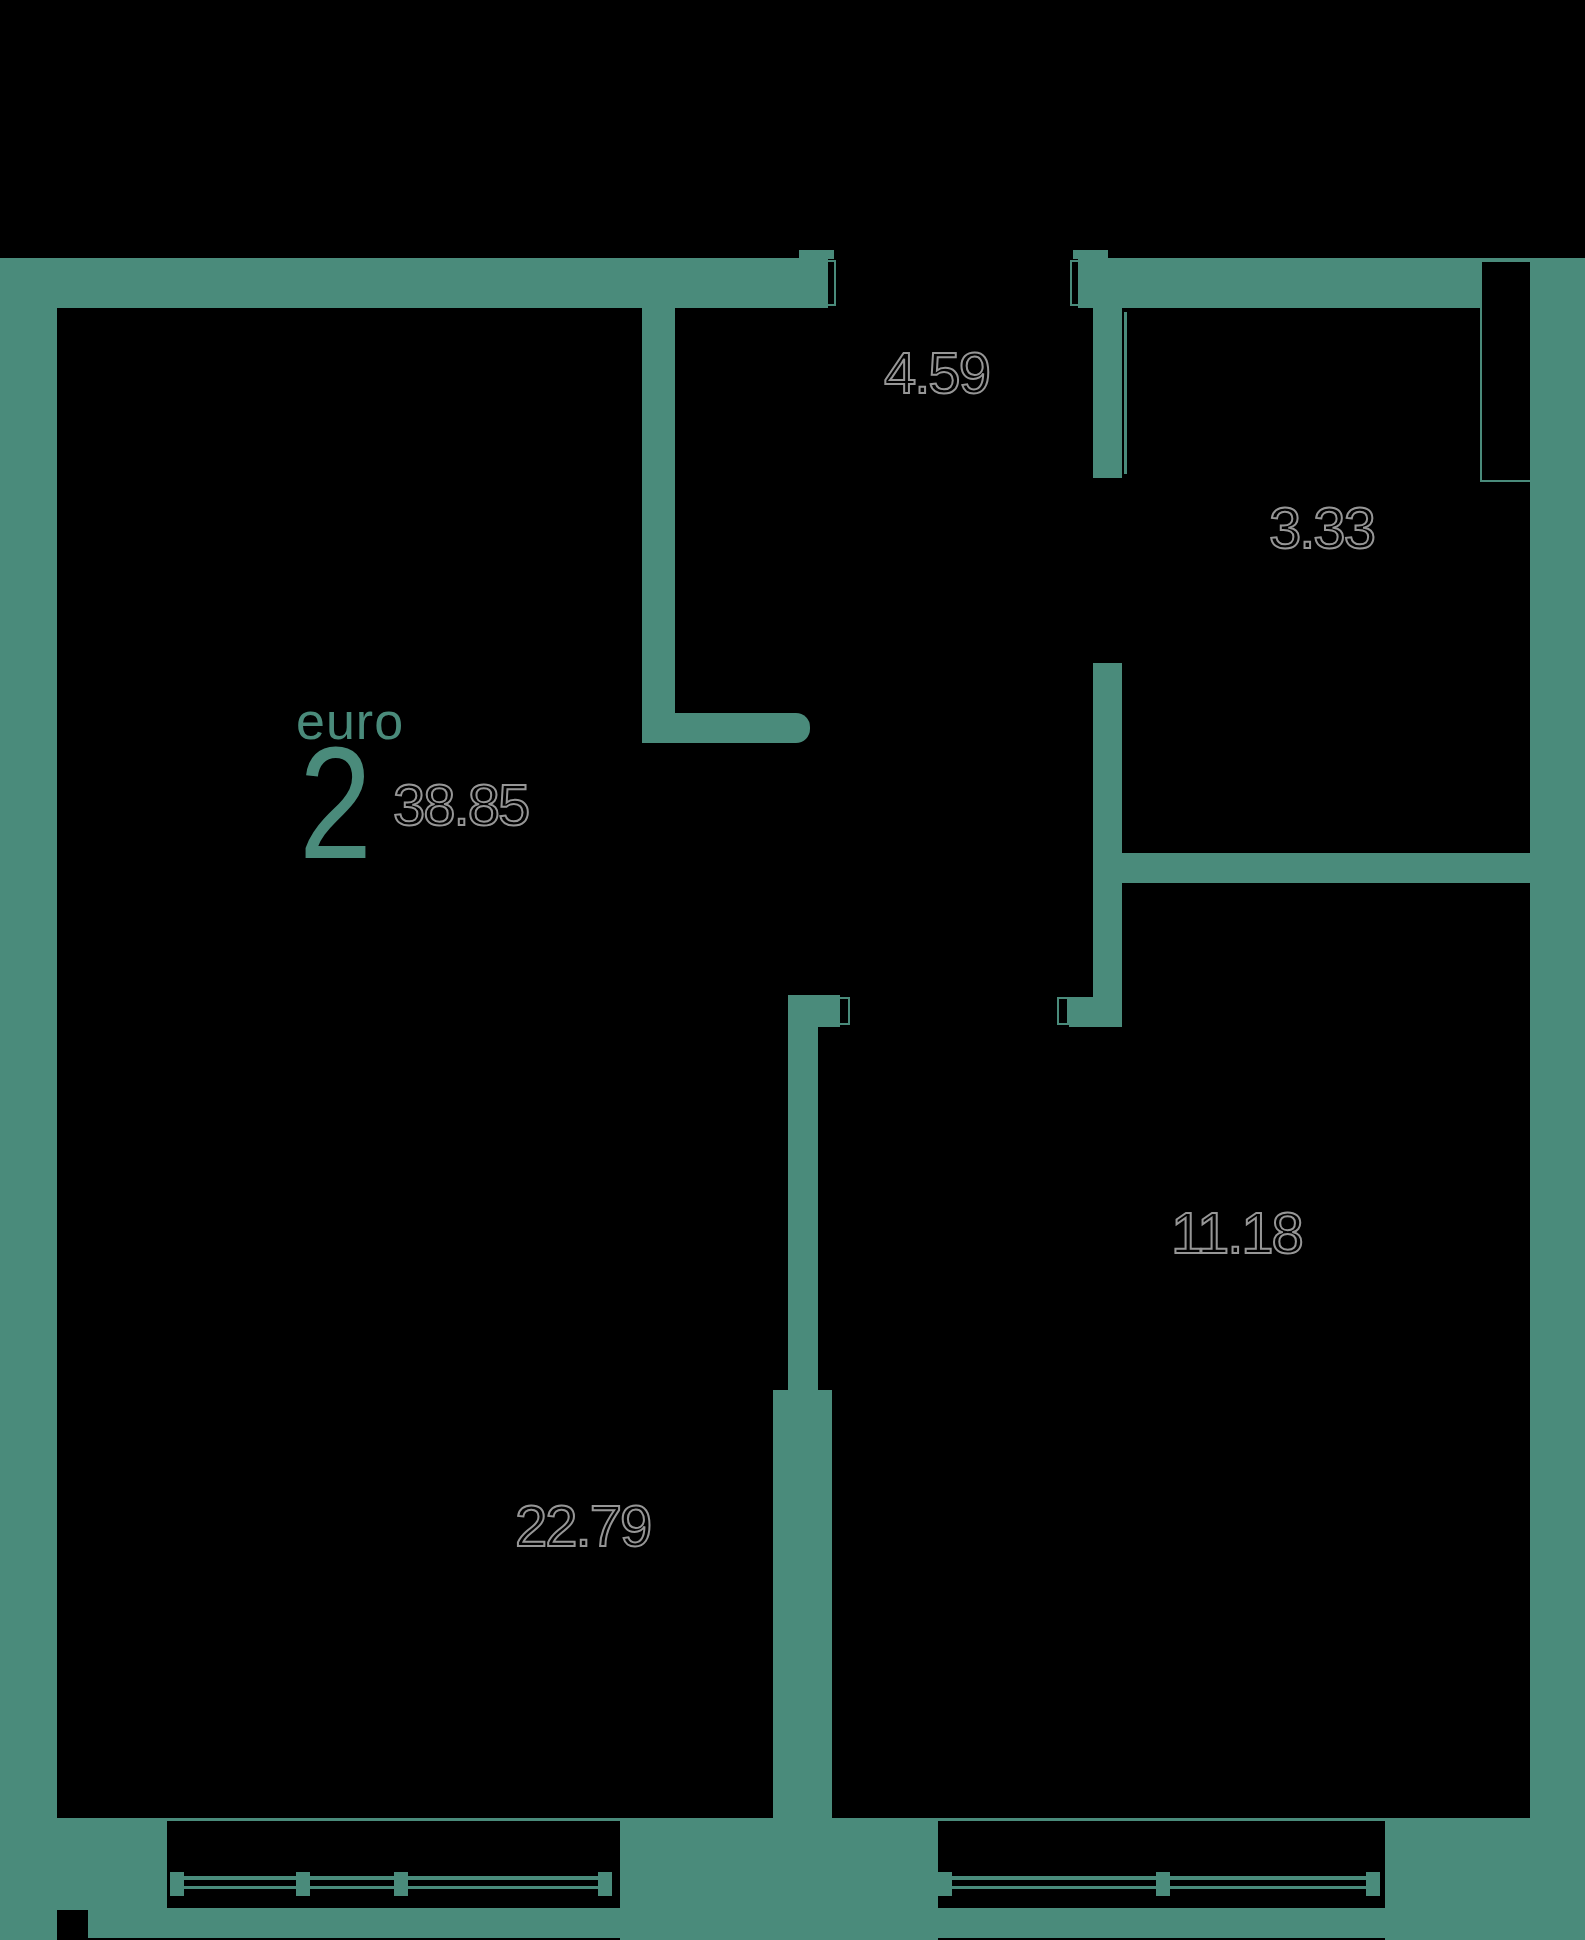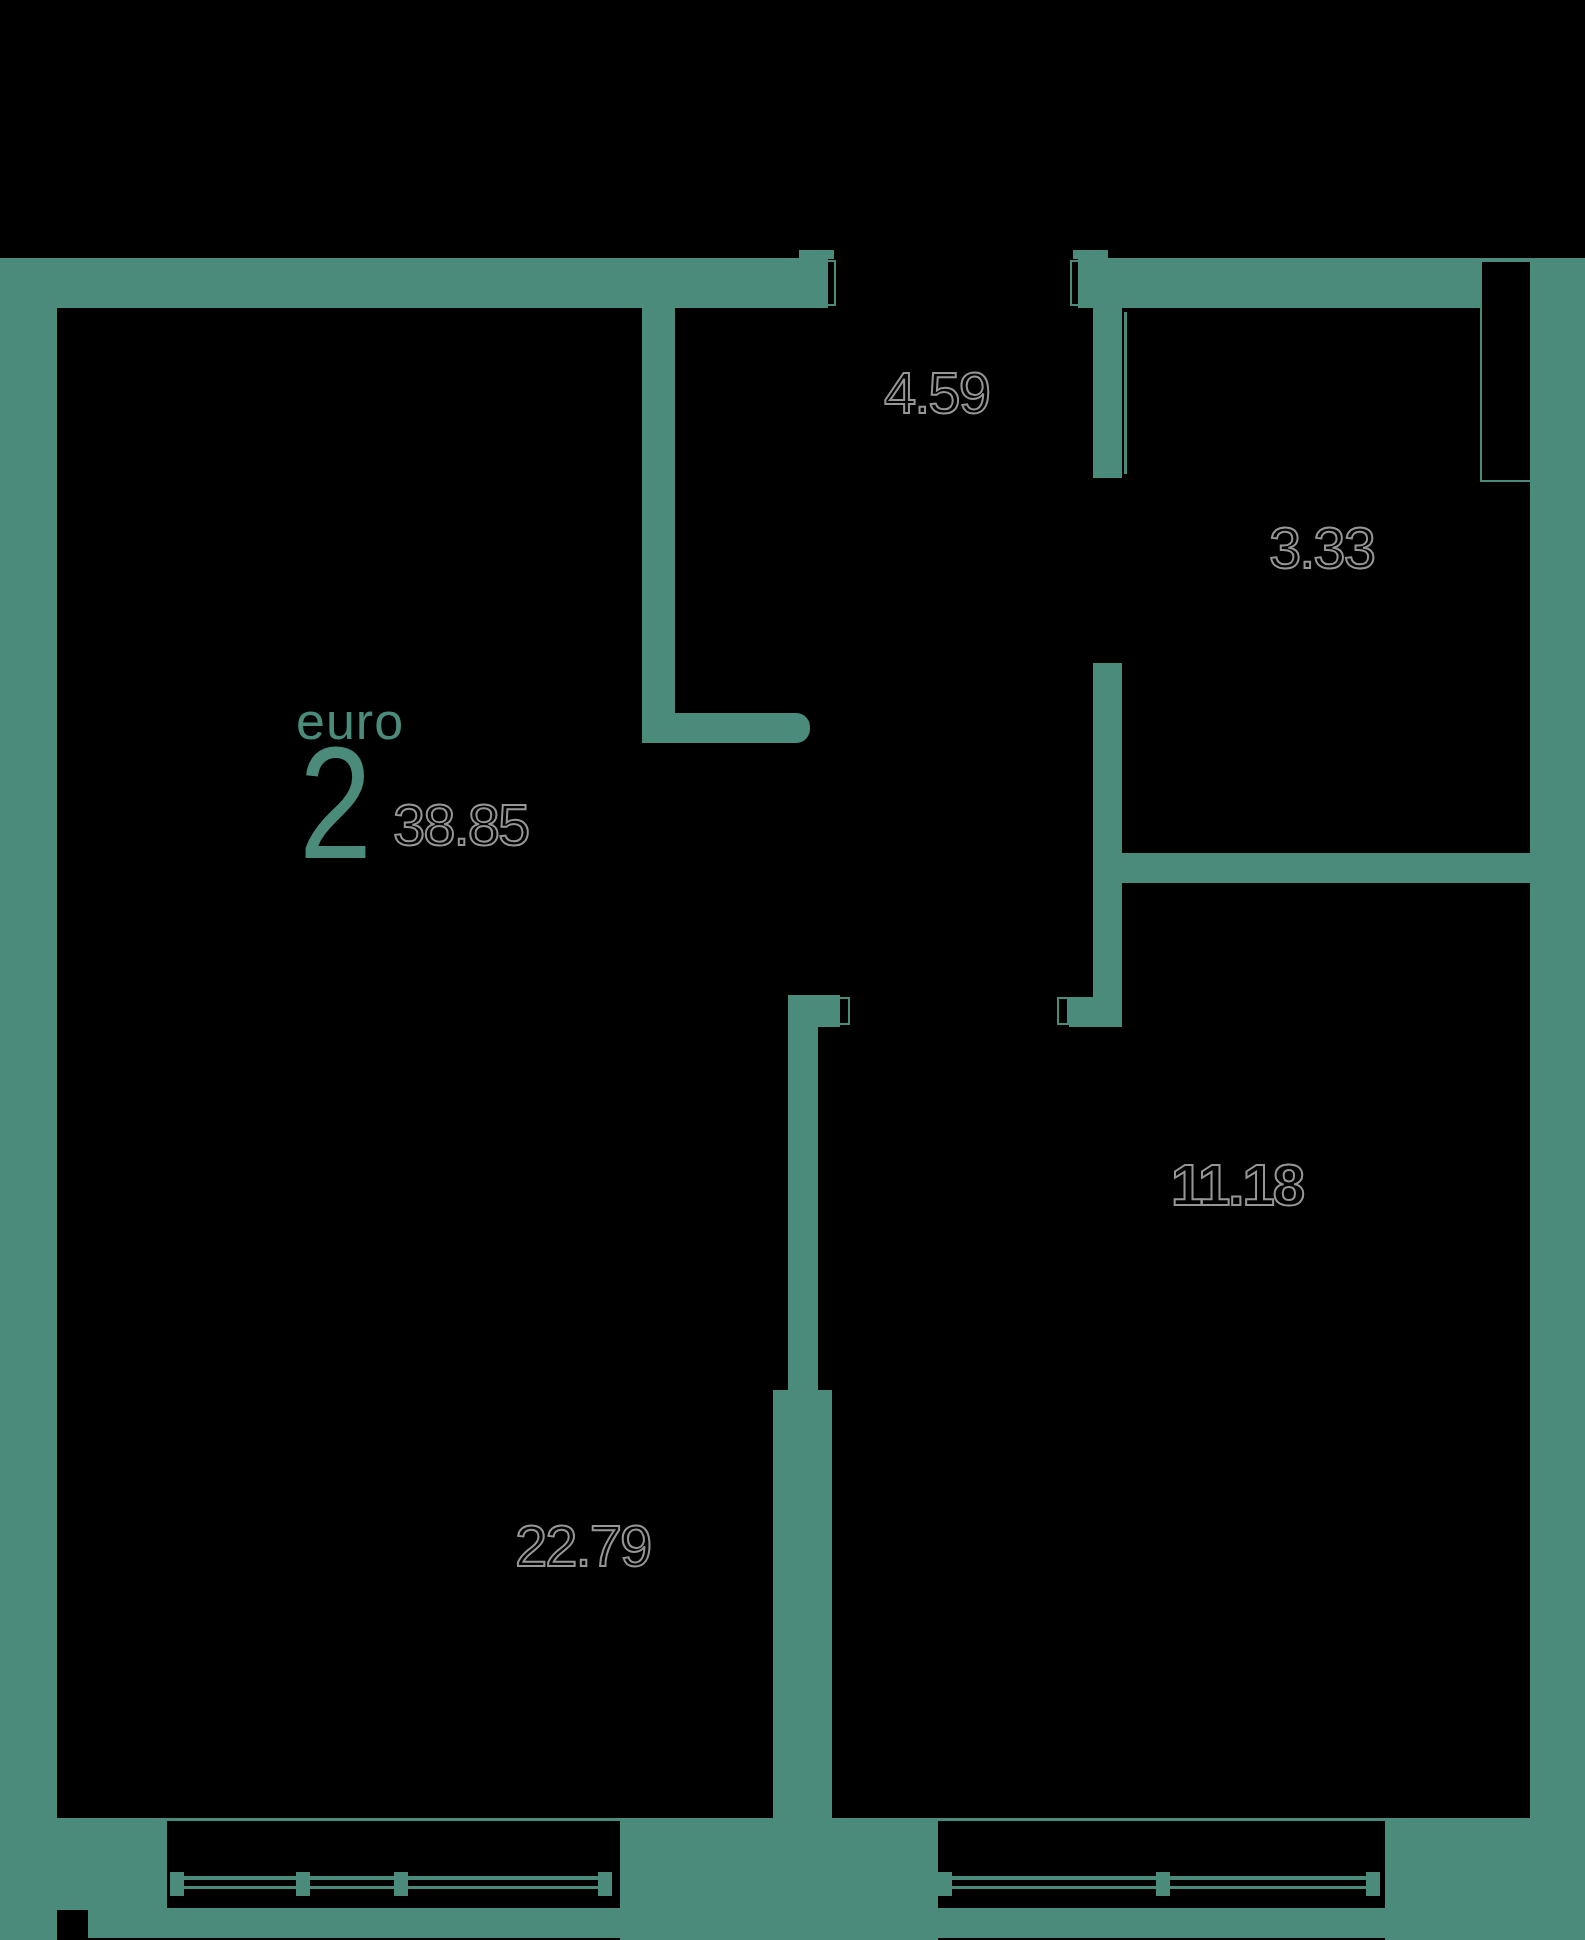--- a/index.html
+++ b/index.html
@@ -22,34 +22,33 @@
   .num{
     position:absolute;
     color:#000;
     font-size:58px;
     font-weight:400;
     letter-spacing:-2px;
     line-height:1;
     white-space:nowrap;
     -webkit-text-stroke:2px #969696;
     text-shadow:0 0 1px rgba(185,185,185,.45);
-    margin-top:20px;
   }
   .teal-text{
     position:absolute;
     color:#4A8B7B;
     line-height:1;
     white-space:nowrap;
   }
   #lbl-eurotype{left:296px;top:695px;font-size:52px;letter-spacing:1px;}
   #lbl-rooms2{left:299px;top:723px;font-size:160px;transform:scaleX(.82);transform-origin:left top;}
   #lbl-total{left:393px;top:776px;text-align:center;}
   #lbl-hall{left:884px;top:344px;}
   #lbl-bath{left:1269px;top:499px;}
-  #lbl-bed{left:1171px;top:1136px;font-weight:bold;}
+  #lbl-bed{left:1171px;top:1204px;}
   #lbl-living{left:515px;top:1497px;}
 </style>
 </head>
 <body>
 
 <div id="plan">
 
   <div class="w" style="left:0;top:258px;width:828px;height:50px;"></div>
   <div class="w" style="left:1078px;top:258px;width:507px;height:50px;"></div>
   <div class="w" style="left:799px;top:250px;width:35px;height:9px;"></div>

